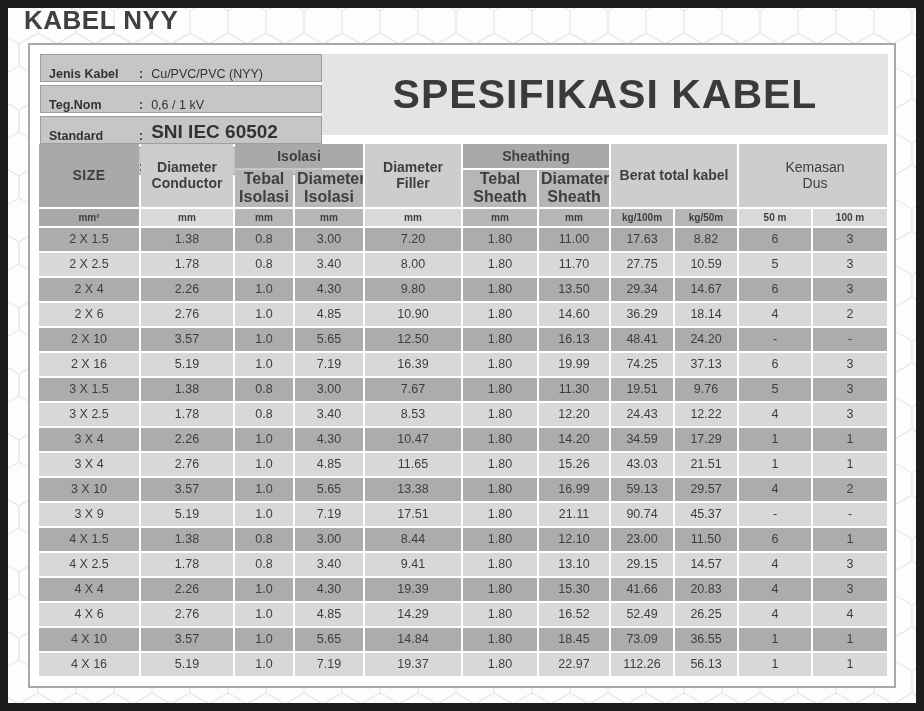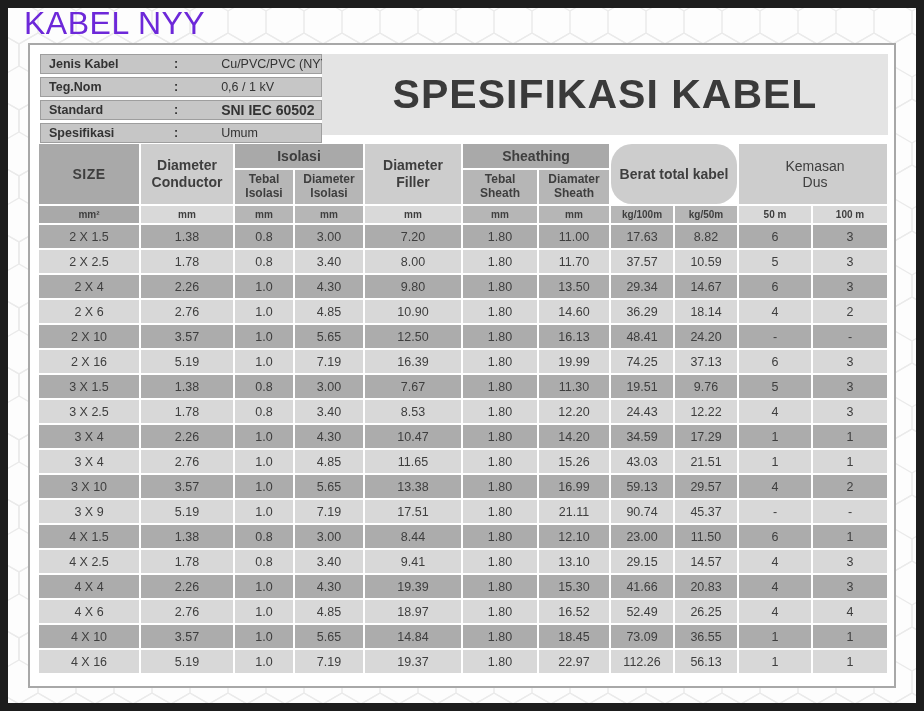--- a/index.html
+++ b/index.html
@@ -21,57 +21,57 @@
   html,body{margin:0;padding:0;}
   body{
     width:924px;height:711px;position:relative;overflow:hidden;
     background:#fdfdfd;
     font-family:"Liberation Sans", sans-serif;
   }
   .hex-bg{position:absolute;inset:0;z-index:0;}
   .frame{position:absolute;inset:0;border:8px solid var(--c-frame);z-index:8;pointer-events:none;}
   .page-title{
     position:absolute;left:24px;top:5px;z-index:2;
-    font-size:32px;font-weight:400;letter-spacing:.5px;color:#6d28d9;
+    font-size:26px;font-weight:700;letter-spacing:.5px;color:#404040;
   }
   .panel{
     position:absolute;left:28px;top:43px;width:868px;height:645px;
     background:var(--c-panel-bg);border:2px solid var(--c-panel-border);z-index:1;
   }
   .info-box{position:absolute;left:10px;top:9px;width:282px;}
   .info-row{
-    height:20px;margin-bottom:3px;display:flex;align-items:center;
+    height:28px;margin-bottom:3px;display:flex;align-items:flex-end;
     background:var(--c-info-bar-bg);border:1px solid var(--c-info-bar-border);
-    padding:0 8px;font-size:12.5px;color:var(--c-text-dark);gap:35px;
+    padding:0 8px;font-size:12.5px;color:var(--c-text-dark);
   }
   .info-label{font-weight:bold;width:90px;flex:none;}
   .info-colon{font-weight:bold;margin-right:8px;flex:none;}
   .info-value{white-space:nowrap;}
-  .info-value.bold{font-weight:bold;font-size:14px;}
+  .info-value.bold{font-weight:bold;font-size:19px;}
   .title-box{
     position:absolute;left:292px;top:9px;width:566px;height:81px;
     background:var(--c-title-box-bg);display:flex;align-items:center;justify-content:center;
   }
   .main-title{font-size:41px;font-weight:800;letter-spacing:1px;color:#3a3a3a;}
   table.spec-table{
     position:absolute;left:7px;top:97px;width:852px;
     border-collapse:separate;border-spacing:2px;table-layout:fixed;
   }
   .spec-table th,.spec-table td{
     text-align:center;vertical-align:middle;color:#3e3e3e;overflow:hidden;padding:0 2px;
   }
   .bg-dark{background:var(--c-cell-dark);}
   .bg-mid{background:var(--c-cell-mid);}
   .bg-light{background:var(--c-cell-light);}
   .bg-ulight{background:var(--c-unit-light);}
   tr.h-group th{height:24px;font-size:14px;}
-  tr.h-sub th{height:34px;font-size:12px;line-height:1.15;}
+  tr.h-sub th{height:34px;font-size:16px;line-height:1.15;}
   th.size-h{font-size:15px;letter-spacing:.5px;}
   th.cond-h{font-size:12px;line-height:1.2;}
-  th.berat-h{font-size:15px;border-radius:21px;}
+  th.berat-h{font-size:15px;}
   th.kemasan-h{font-size:18px;font-weight:normal;white-space:pre-line;line-height:1.15;padding-left:6px;}
   tr.h-units td{height:17px;font-size:10px;font-weight:bold;}
   tbody.data td{height:23px;font-size:12.5px;}
   tbody.data tr.row-dark td{background:var(--c-row-dark);}
   tbody.data tr.row-light td{background:var(--c-row-light);}
 </style>
 </head>
 <body>
 
 <svg class="hex-bg" width="924" height="711" xmlns="http://www.w3.org/2000/svg">
@@ -179,21 +179,21 @@
           <td>3</td>
         </tr>
         <tr class="row-light">
           <td>2 X 2.5</td>
           <td>1.78</td>
           <td>0.8</td>
           <td>3.40</td>
           <td>8.00</td>
           <td>1.80</td>
           <td>11.70</td>
-          <td>37.57</td>
+          <td>27.75</td>
           <td>10.59</td>
           <td>5</td>
           <td>3</td>
         </tr>
         <tr class="row-dark">
           <td>2 X 4</td>
           <td>2.26</td>
           <td>1.0</td>
           <td>4.30</td>
           <td>9.80</td>
@@ -358,21 +358,21 @@
           <td>41.66</td>
           <td>20.83</td>
           <td>4</td>
           <td>3</td>
         </tr>
         <tr class="row-light">
           <td>4 X 6</td>
           <td>2.76</td>
           <td>1.0</td>
           <td>4.85</td>
-          <td>18.97</td>
+          <td>14.29</td>
           <td>1.80</td>
           <td>16.52</td>
           <td>52.49</td>
           <td>26.25</td>
           <td>4</td>
           <td>4</td>
         </tr>
         <tr class="row-dark">
           <td>4 X 10</td>
           <td>3.57</td>

